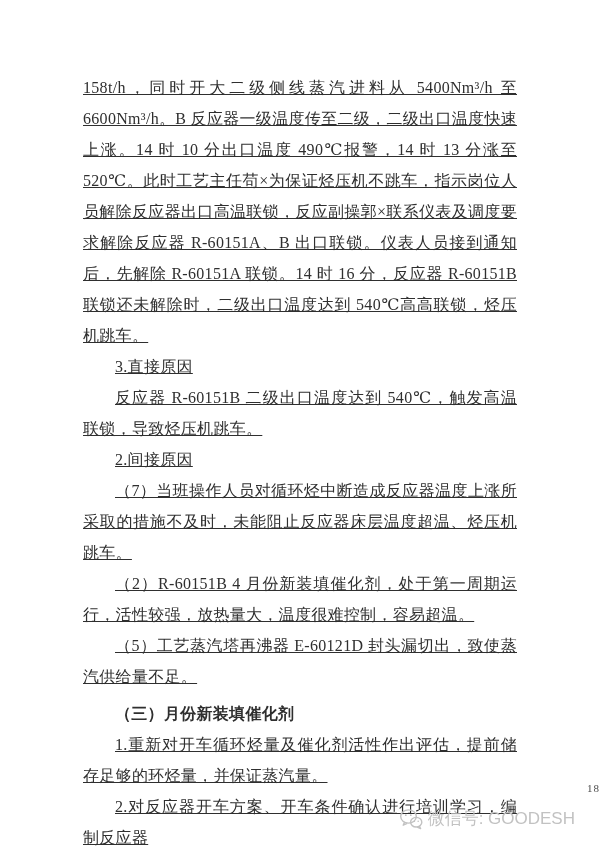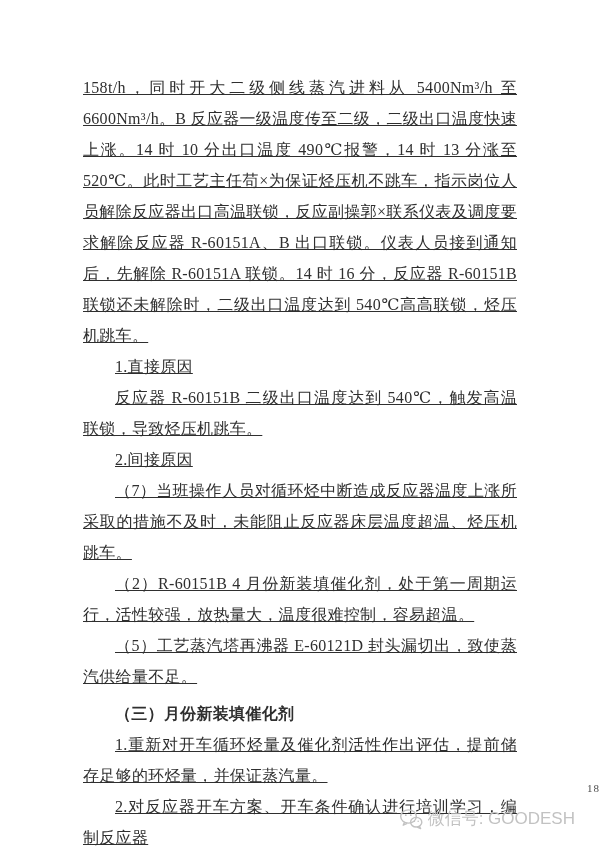--- a/index.html
+++ b/index.html
@@ -75,21 +75,21 @@
     display: block;
   }
 </style>
 </head>
 <body>
 
 <div class="page">
 
   <div class="page-content">
     <p class="para no-indent">158t/h，同时开大二级侧线蒸汽进料从 5400Nm³/h 至 6600Nm³/h。B 反应器一级温度传至二级，二级出口温度快速上涨。14 时 10 分出口温度 490℃报警，14 时 13 分涨至 520℃。此时工艺主任苟×为保证烃压机不跳车，指示岗位人员解除反应器出口高温联锁，反应副操郭×联系仪表及调度要求解除反应器 R-60151A、B 出口联锁。仪表人员接到通知后，先解除 R-60151A 联锁。14 时 16 分，反应器 R-60151B 联锁还未解除时，二级出口温度达到 540℃高高联锁，烃压机跳车。</p>
-    <p class="para">1.直接原因</p>
+    <p class="para">3.直接原因</p>
     <p class="para">反应器 R-60151B 二级出口温度达到 540℃，触发高温联锁，导致烃压机跳车。</p>
     <p class="para">2.间接原因</p>
     <p class="para">（7）当班操作人员对循环烃中断造成反应器温度上涨所采取的措施不及时，未能阻止反应器床层温度超温、烃压机跳车。</p>
     <p class="para">（2）R-60151B 4 月份新装填催化剂，处于第一周期运行，活性较强，放热量大，温度很难控制，容易超温。</p>
     <p class="para">（5）工艺蒸汽塔再沸器 E-60121D 封头漏切出，致使蒸汽供给量不足。</p>
     <p class="heading">（三）月份新装填催化剂</p>
     <p class="para">1.重新对开车循环烃量及催化剂活性作出评估，提前储存足够的环烃量，并保证蒸汽量。</p>
     <p class="para">2.对反应器开车方案、开车条件确认进行培训学习，编制反应器</p>
   </div>
 

